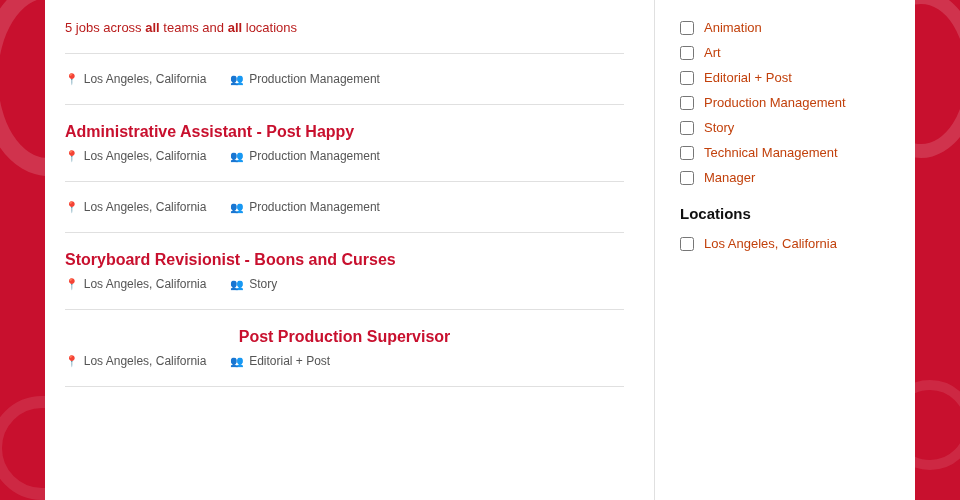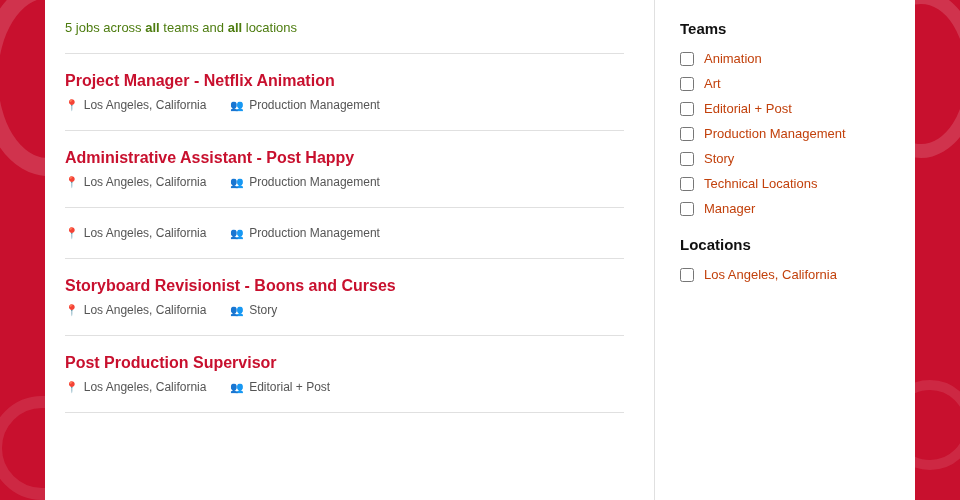--- a/index.html
+++ b/index.html
@@ -78,33 +78,34 @@
 
     
     .jobs-panel {
       flex: 1;
       padding: 20px 30px 20px 20px;
       border-right: 1px solid #e0e0e0;
     }
 
     .jobs-header {
       font-size: 13px;
-      color: #4d7c0f;
+      color: #b91c1c;
       margin-bottom: 18px;
     }
     .jobs-header strong {
       font-weight: 700;
     }
 
     .job-item {
       border-top: 1px solid #e0e0e0;
       padding: 18px 0;
     }
     .job-item:last-child {
       border-bottom: 1px solid #e0e0e0;
+      text-align: center;
     }
 
     .job-title {
       color: #c8102e;
       font-size: 16px;
       font-weight: 600;
       margin-bottom: 8px;
       cursor: pointer;
       text-decoration: none;
       display: block;
@@ -186,21 +187,20 @@
       <span> jobs across </span>
       <strong>all</strong>
       <span> teams and </span>
       <strong>all</strong>
       <span> locations</span>
     </div>
 
     <div id="jobs-list">
 
     <div class="job-item">
-          <a class="job-title" href="#">Project Manager - Netflix Animation</a>
           <div class="job-meta">
             <div class="job-meta-item">
               <span class="icon-location">📍</span>
               <span>Los Angeles, California</span>
             </div>
             <div class="job-meta-item">
               <span class="icon-team">👥</span>
               <span>Production Management</span>
             </div>
           </div>
@@ -256,21 +256,20 @@
             </div>
           </div>
         </div>
       </div>
 
   </div>
 
   <div class="filter-panel">
 
     <div class="filter-section">
-      <div class="filter-section-title">Teams</div>
       <div id="teams-options">
 
       <div class="filter-option">
             <input type="checkbox" id="team-0" style="">
             <label for="team-0">Animation</label>
           </div>
           <div class="filter-option">
             <input type="checkbox" id="team-1" style="">
             <label for="team-1">Art</label>
           </div>
@@ -281,21 +280,21 @@
           <div class="filter-option">
             <input type="checkbox" id="team-4" style="">
             <label for="team-4">Production Management</label>
           </div>
           <div class="filter-option">
             <input type="checkbox" id="team-5" style="">
             <label for="team-5">Story</label>
           </div>
           <div class="filter-option">
             <input type="checkbox" id="team-6" style="">
-            <label for="team-6">Technical Locations</label>
+            <label for="team-6">Technical Management</label>
           </div>
           <div class="filter-option">
             <input type="checkbox" id="team-7" style="">
             <label for="team-7">Manager</label>
           </div>
         </div>
     </div>
 
     <div class="filter-section">
       <div class="filter-section-title">Locations</div>

